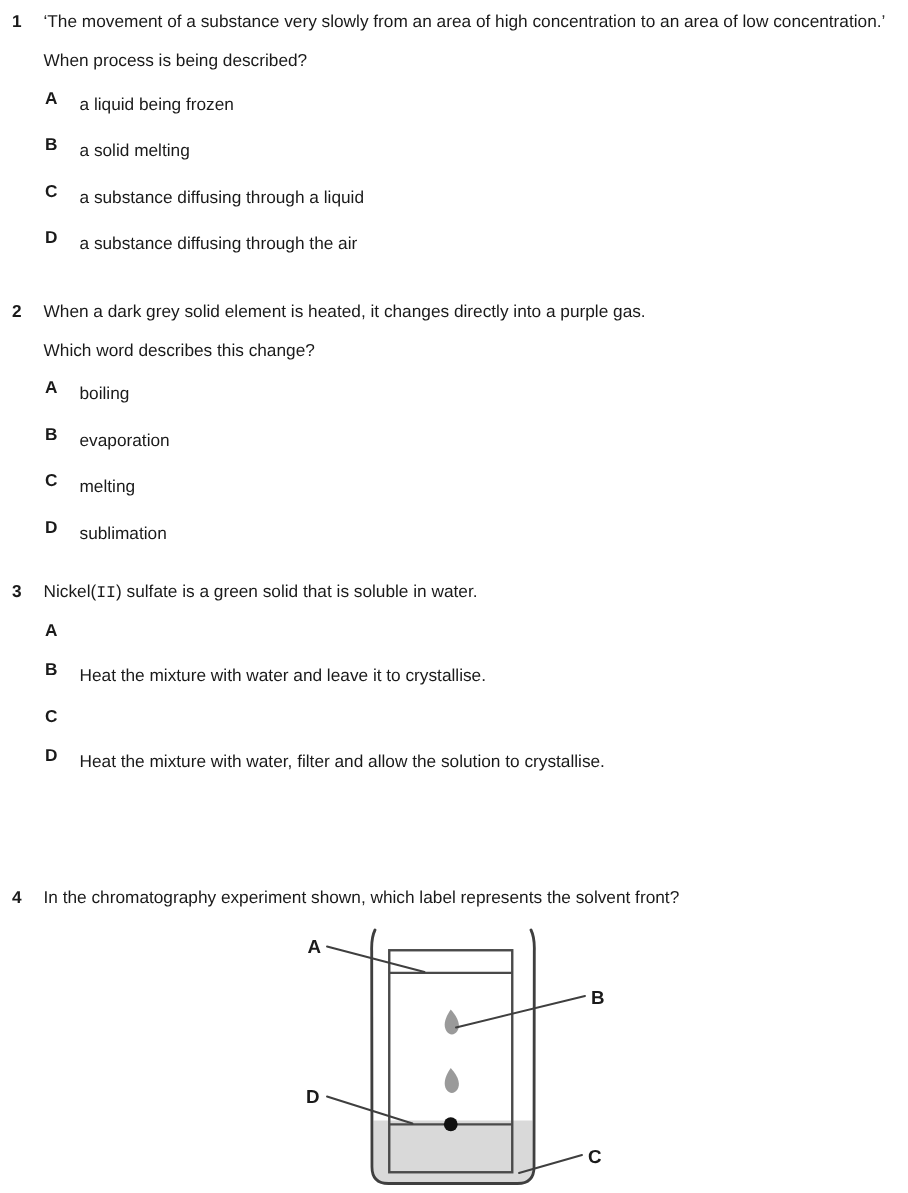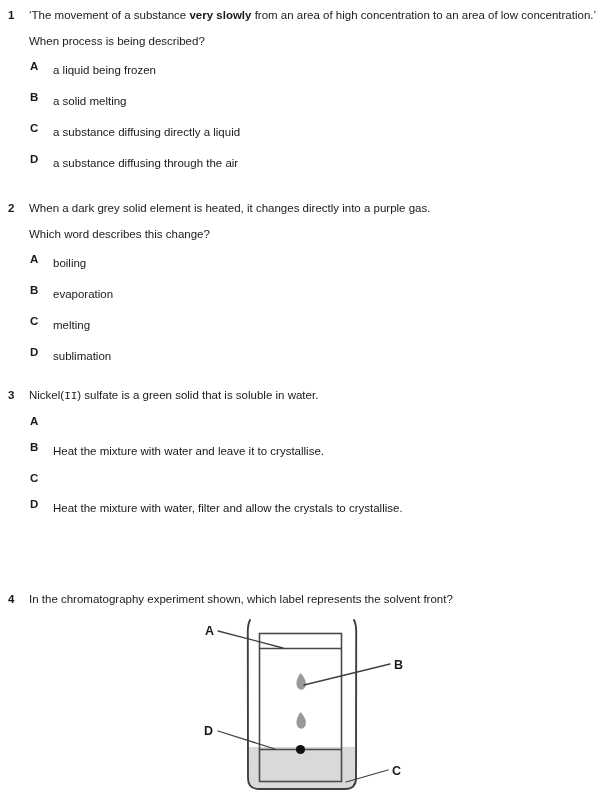--- a/index.html
+++ b/index.html
@@ -70,21 +70,21 @@
     font-size: 11.5px;
     font-weight: bold;
     line-height: 13px;
   }
   .opt-text {
     margin-left: 24px;
     font-size: 11.5px;
     line-height: 13px;
     text-align: right;
   }
-  b.strong { font-weight: bold; }
+  b.strong { font-weight: normal; }
   .rn {
     font-family: Liberation Mono, monospace;
     font-size: 11px;
   }
 
   
   #q1 { top: 8px; }
   #q2 { top: 201px; }
   #q3 { top: 388px; }
   #q4 { top: 592px; }
@@ -113,21 +113,21 @@
         <div class="opt">
           <span class="opt-letter">A</span>
           <span class="opt-text">a liquid being frozen</span>
         </div>
         <div class="opt">
           <span class="opt-letter">B</span>
           <span class="opt-text">a solid melting</span>
         </div>
         <div class="opt">
           <span class="opt-letter">C</span>
-          <span class="opt-text">a substance diffusing directly a liquid</span>
+          <span class="opt-text">a substance diffusing through a liquid</span>
         </div>
         <div class="opt">
           <span class="opt-letter">D</span>
           <span class="opt-text">a substance diffusing through the air</span>
         </div>
       </div>
     </div>
   </div>
 
   <div class="question" id="q2">
@@ -166,21 +166,21 @@
         </div>
         <div class="opt">
           <span class="opt-letter">B</span>
           <span class="opt-text"><span>Heat the mixture with water and leave it to crystallise.</span><span class="rn"></span><span></span></span>
         </div>
         <div class="opt">
           <span class="opt-letter">C</span>
         </div>
         <div class="opt">
           <span class="opt-letter">D</span>
-          <span class="opt-text"><span>Heat the mixture with water, filter and allow the crystals to crystallise.</span><span class="rn"></span><span></span></span>
+          <span class="opt-text"><span>Heat the mixture with water, filter and allow the solution to crystallise.</span><span class="rn"></span><span></span></span>
         </div>
       </div>
     </div>
   </div>
 
   <div class="question" id="q4">
     <div class="q-num">4</div>
     <div class="q-body">
       <div class="q-stem nojust">In the chromatography experiment shown, which label represents the solvent front?</div>
     </div>

